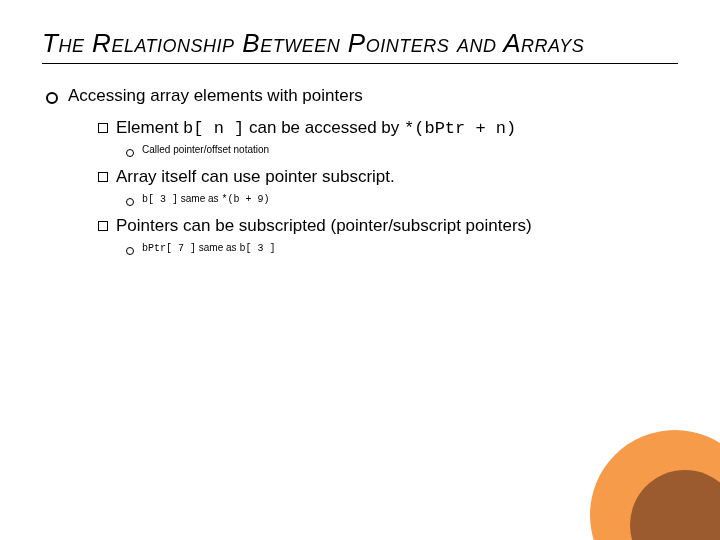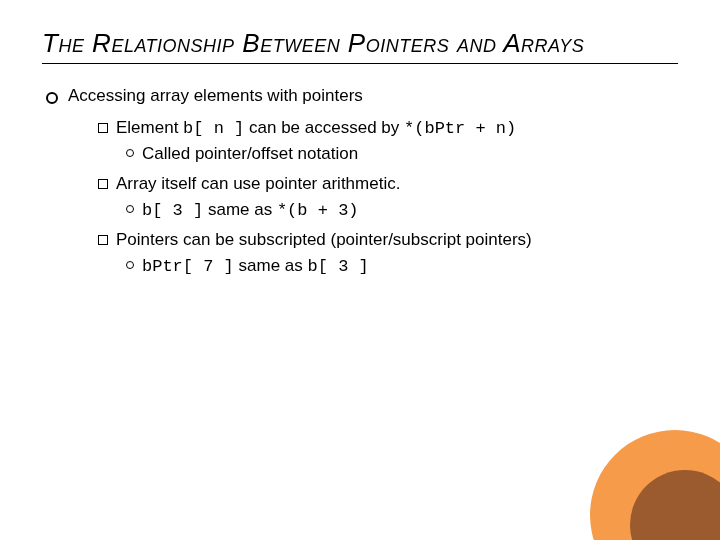--- a/index.html
+++ b/index.html
@@ -51,21 +51,21 @@
     padding-left: 12px;
   }
   .lvl2 .bullet {
     width: 10px; height: 10px;
     border: 1.5px solid #000;
     margin-top: 5px;
     margin-right: 8px;
     flex-shrink: 0;
   }
   .lvl3 {
-    font-size: 17px;
+    font-size: 10px;
     margin-left: 84px;
     margin-bottom: 10px;
     display: flex;
     align-items: flex-start;
   }
   .lvl3 .bullet {
     width: 8px; height: 8px;
     border: 1.5px solid #000;
     border-radius: 50%;
     margin-top: 5px;
@@ -110,27 +110,27 @@
     </span>
   </div>
 
   <div class="lvl3">
     <span class="bullet"></span>
     <span>Called pointer/offset notation</span>
   </div>
 
   <div class="lvl2">
     <span class="bullet"></span>
-    <span>Array itself can use pointer arithmetic.</span>
+    <span>Array itself can use pointer subscript.</span>
   </div>
 
   <div class="lvl3">
     <span class="bullet"></span>
     <span>
-      <span class="code">b[ 3 ]</span><span> same as </span><span class="code">*(b + 3)</span>
+      <span class="code">b[ 3 ]</span><span> same as </span><span class="code">*(b + 9)</span>
     </span>
   </div>
 
   <div class="lvl2">
     <span class="bullet"></span>
     <span>Pointers can be subscripted (pointer/subscript pointers)</span>
   </div>
 
   <div class="lvl3">
     <span class="bullet"></span>

